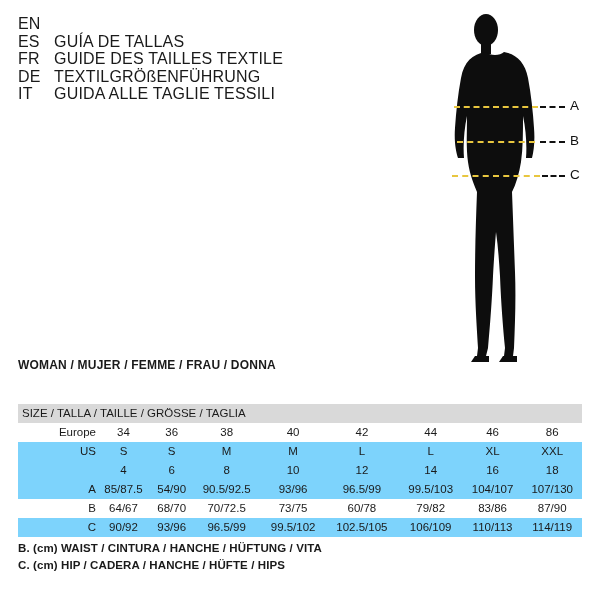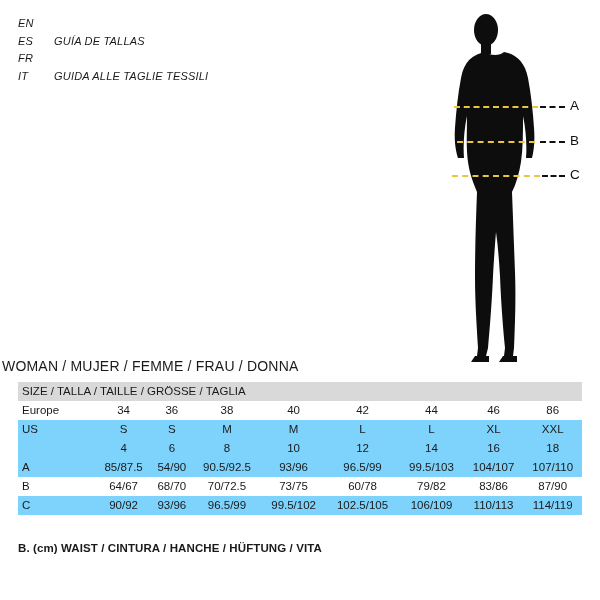--- a/index.html
+++ b/index.html
@@ -10,21 +10,21 @@
     color:#1a1a1a;
     position:relative;
     overflow:hidden;
   }
   
   .langs{
     position:absolute;left:18px;top:15px;width:330px;
   }
   .lang-row{
     display:flex;align-items:center;
-    font-size:11px;line-height:17.5px;letter-spacing:.2px;font-style:italic;
+    font-size:16px;line-height:17.5px;letter-spacing:.2px;
   }
   .lang-code{width:36px;flex:none;}
   .lang-text{white-space:nowrap;}
 
   
   .figure-wrap{
     position:absolute;left:420px;top:8px;width:170px;height:360px;
   }
   .figure-wrap svg{display:block;}
   .measure-line{
@@ -32,67 +32,73 @@
   }
   .lbl-line{
     position:absolute;height:0;border-top:2px dashed #111;
   }
   .lbl{
     position:absolute;font-size:13.5px;color:#111;
   }
 
   
   .woman-title{
-    position:absolute;left:2px;top:358px;
-    font-size:14px;font-weight:normal;letter-spacing:.2px;
+    position:absolute;left:18px;top:358px;
+    font-size:12px;font-weight:bold;letter-spacing:.2px;
   }
 
   
   .table-wrap{
     position:absolute;left:18px;top:382px;width:564px;
   }
   table{
     border-collapse:collapse;width:100%;
     font-size:11.5px;
+    margin-top:22px;
   }
   th,td{
     padding:2px 0 3px 0;
     text-align:center;
     font-weight:normal;
     line-height:14px;
   }
   tr.head th{
     background:#d9d9d9;
     text-align:left;
     padding-left:4px;
     font-size:11.5px;
   }
   tr.band td{background:#7dd3fc;}
   td.rowlabel, th.rowlabel{
-    text-align:left;padding-left:4px;width:74px;
+    text-align:right;padding-left:4px;width:74px;
   }
   
   .legend{
     position:absolute;left:18px;top:540px;
     font-size:11.5px;font-weight:bold;line-height:16.5px;letter-spacing:.1px;
   }
 </style>
 </head>
 <body>
 
 <div class="langs">
   <div class="lang-row">
     <span class="lang-code">EN</span>
   </div>
   <div class="lang-row">
     <span class="lang-code">ES</span>
     <span class="lang-text">GUÍA DE TALLAS</span>
   </div>
   <div class="lang-row">
     <span class="lang-code">FR</span>
+    <span class="lang-text">GUIDE DES TAILLES TEXTILE</span>
+  </div>
+  <div class="lang-row">
+    <span class="lang-code">DE</span>
+    <span class="lang-text">TEXTILGRÖßENFÜHRUNG</span>
   </div>
   <div class="lang-row">
     <span class="lang-code">IT</span>
     <span class="lang-text">GUIDA ALLE TAGLIE TESSILI</span>
   </div>
 </div>
 
 <div class="figure-wrap">
   <svg width="170" height="360" viewBox="0 0 170 360">
     <g fill="#0d0d0d">
@@ -189,21 +195,21 @@
       </tr>
       <tr class="band">
         <td class="rowlabel">A</td>
         <td>85/87.5</td>
         <td>54/90</td>
         <td>90.5/92.5</td>
         <td>93/96</td>
         <td>96.5/99</td>
         <td>99.5/103</td>
         <td>104/107</td>
-        <td>107/110</td>
+        <td>107/130</td>
       </tr>
       <tr>
         <td class="rowlabel">B</td>
         <td>64/67</td>
         <td>68/70</td>
         <td>70/72.5</td>
         <td>73/75</td>
         <td>60/78</td>
         <td>79/82</td>
         <td>83/86</td>
@@ -219,13 +225,14 @@
         <td>106/109</td>
         <td>110/113</td>
         <td>114/119</td>
       </tr>
     </tbody>
   </table>
 </div>
 
 <div class="legend">
   <div>B. (cm) WAIST / CINTURA / HANCHE / HÜFTUNG / VITA</div>
+  <div>C. (cm) HIP / CADERA / HANCHE / HÜFTE / HIPS</div>
 </div>
 
 </body></html>

